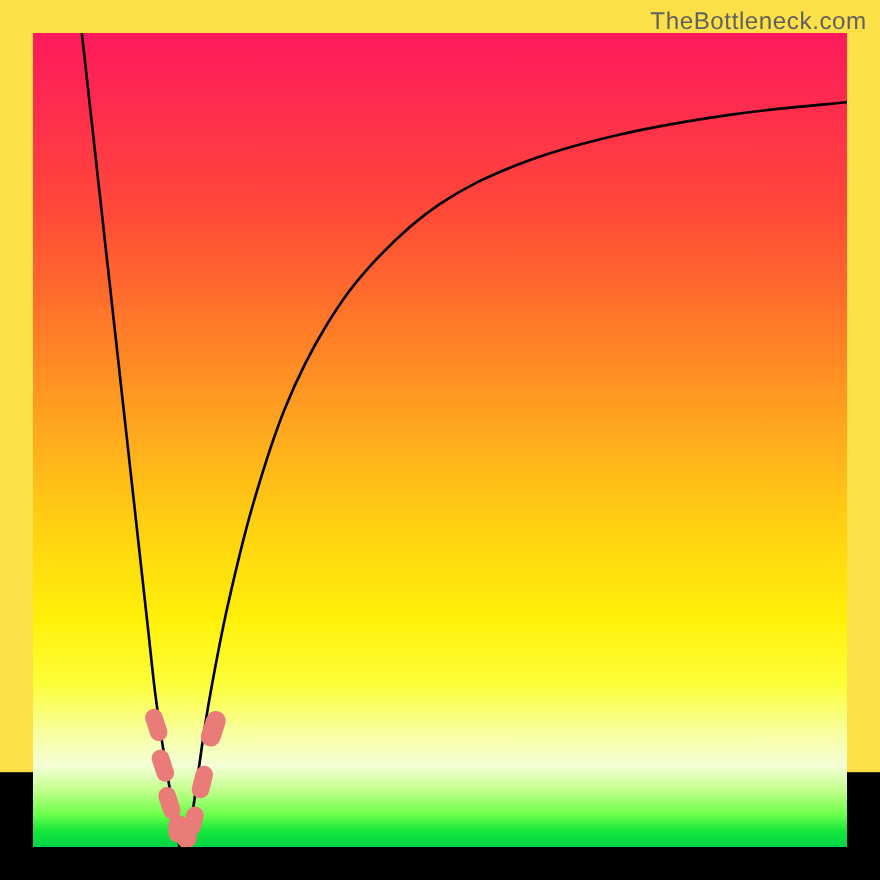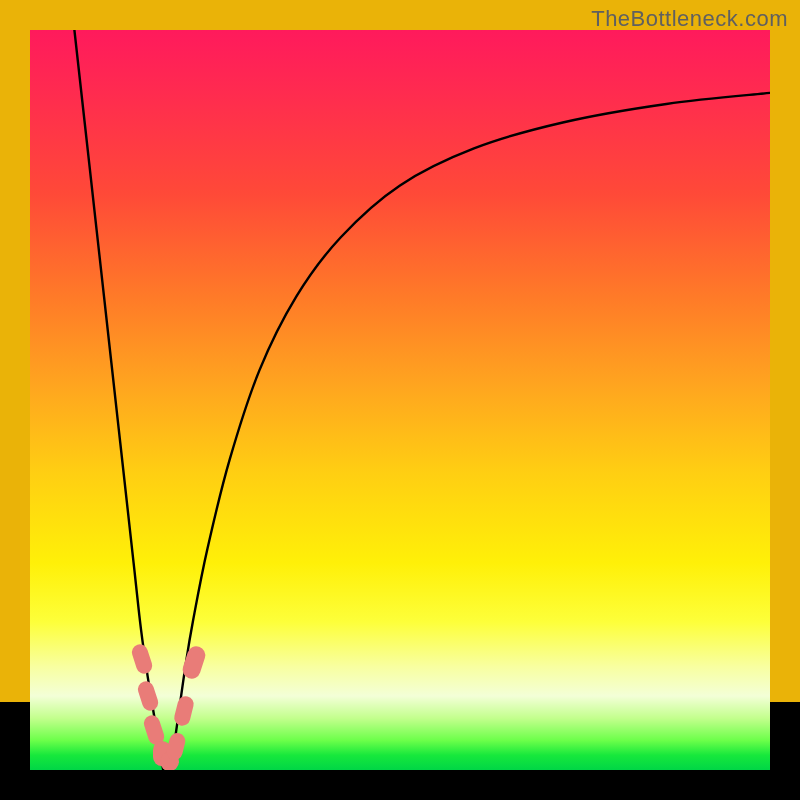--- a/index.html
+++ b/index.html
@@ -8,21 +8,21 @@
     width: 800px;
     height: 800px;
     background: #000;
     overflow: hidden;
     font-family: Arial, Helvetica, sans-serif;
   }
   .outer-frame {
     position: relative;
     width: 800px;
     height: 702px;
-    background: #eab308;
+    background: #fde047;
   }
   .watermark {
     position: absolute;
     top: 6px;
     right: 12px;
     color: #606060;
     font-size: 22px;
     font-weight: 500;
     letter-spacing: 0.5px;
     z-index: 50;

